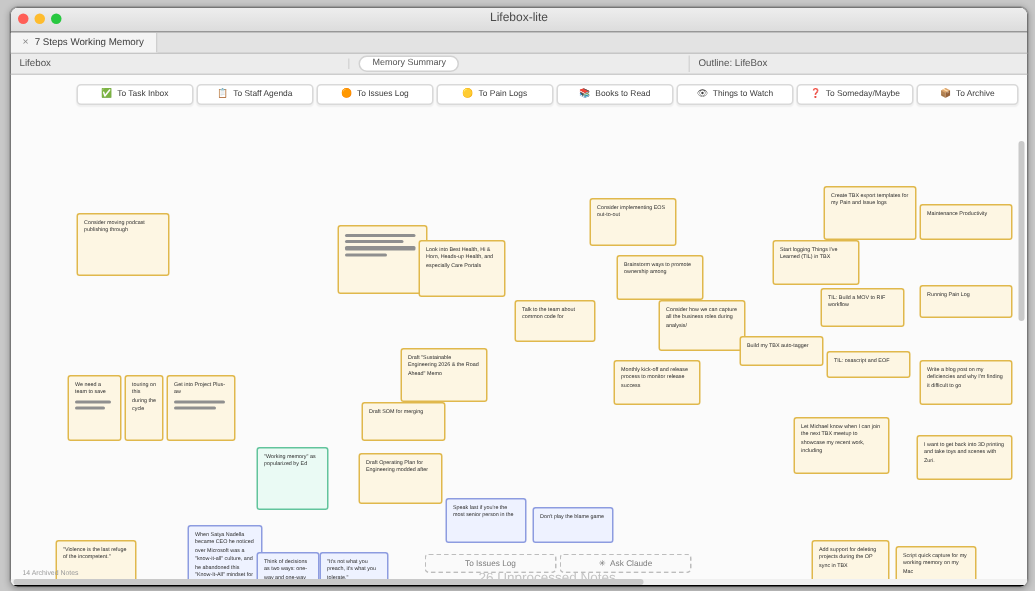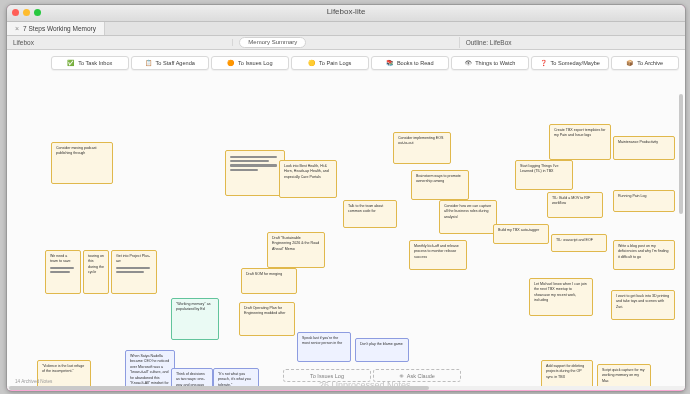--- a/index.html
+++ b/index.html
@@ -1,17 +1,17 @@
 <!DOCTYPE html>
 <html><head>
 <meta charset="utf-8">
 <style>
   html,body{margin:0;padding:0;background:#c8c8c8;}
   body{width:690px;height:394px;overflow:hidden;font-family:"Liberation Sans",sans-serif;}
-  .window{position:absolute;left:6px;top:4px;width:678px;height:386px;background:#f9a8d4;border:1px solid #9a9a9a;border-radius:6px;box-shadow:0 1px 4px rgba(0,0,0,.25);overflow:hidden;}
+  .window{position:absolute;left:6px;top:4px;width:678px;height:386px;background:#000000;border:1px solid #9a9a9a;border-radius:6px;box-shadow:0 1px 4px rgba(0,0,0,.25);overflow:hidden;}
   
   .titlebar{height:16px;background:linear-gradient(#eeeeee,#dcdcdc);border-bottom:1px solid #c0c0c0;position:relative;}
   .traffic{position:absolute;left:5px;top:4px;display:flex;gap:4px;}
   .dot{width:7px;height:7px;border-radius:50%;}
   .dot.r{background:#ff5f57;}.dot.y{background:#febc2e;}.dot.g{background:#28c840;}
   .tb-title{position:absolute;left:0;right:0;top:2px;text-align:center;font-size:8px;color:#4b4b4b;}
   
   .tabstrip{height:13px;background:#e3e3e3;border-bottom:1px solid #c6c6c6;display:flex;align-items:stretch;}
   .tab{font-size:6.5px;color:#3d3d3d;display:flex;align-items:center;padding:0 8px;border-right:1px solid #cfcfcf;background:#dddddd;}
   .tab.active{background:#f4f4f4;}

